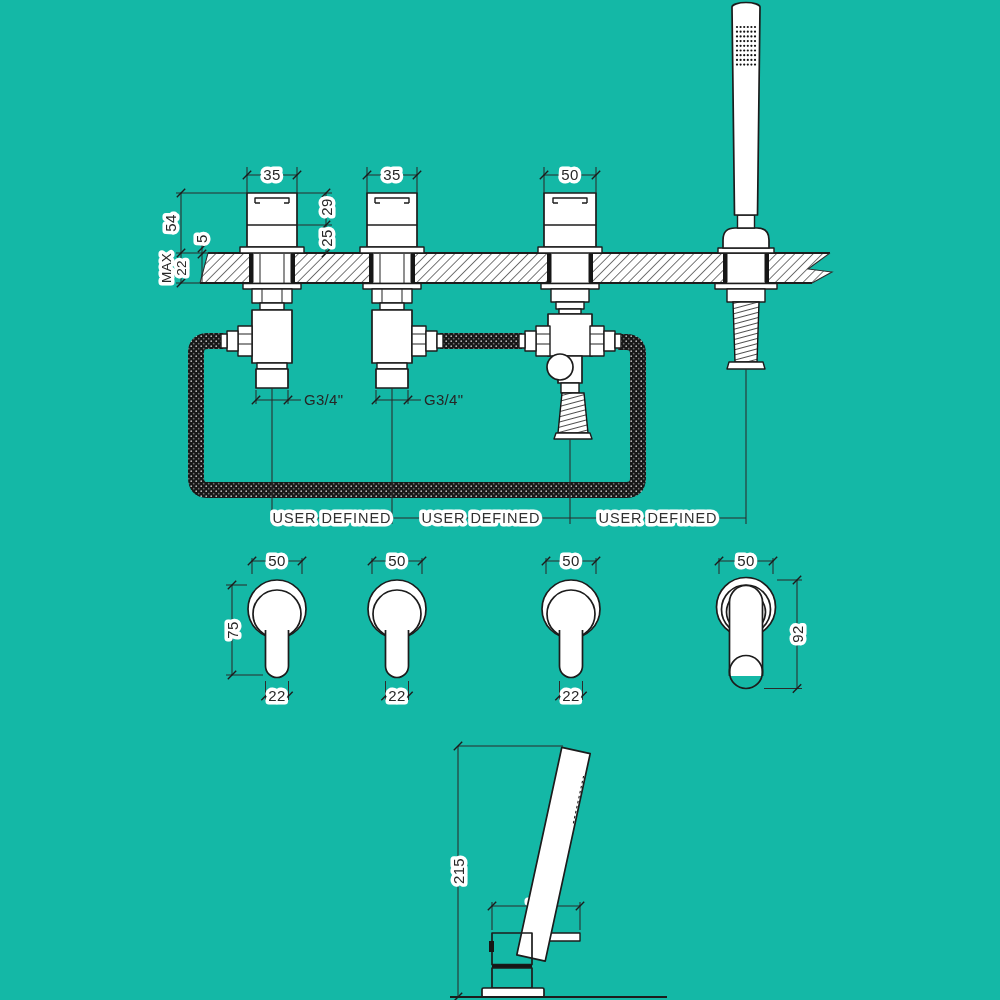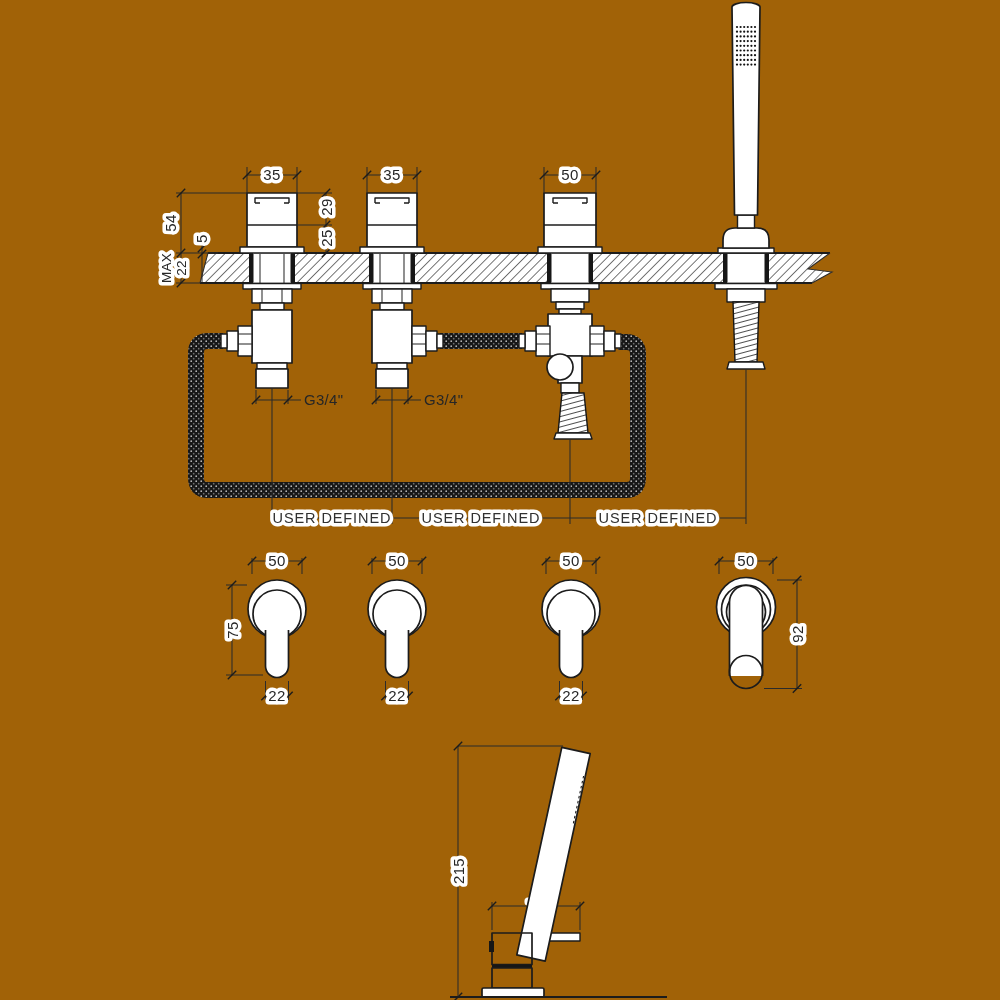--- a/index.html
+++ b/index.html
@@ -1,16 +1,16 @@
 <!DOCTYPE html>
 <html><head>
 <meta charset="utf-8">
 <style>
   html,body{margin:0;padding:0;background:#fff;}
-  #stage{position:relative;width:1000px;height:1000px;background:#a16207;overflow:hidden;}
+  #stage{position:relative;width:1000px;height:1000px;background:#14b8a6;overflow:hidden;}
   svg{display:block;}
   svg text{font-family:"Liberation Sans","DejaVu Sans",sans-serif;font-size:15px;fill:#262626;letter-spacing:.3px;}
   .lbl{font-size:14.5px;letter-spacing:.9px;fill:#303030;}
   .halo{paint-order:stroke;stroke:#ffffff;stroke-width:7px;stroke-linejoin:round;}
   .ln{stroke:#1c1c1c;stroke-width:1.7;fill:none;stroke-linejoin:round;}
   .ln2{stroke:#1c1c1c;stroke-width:2.1;fill:none;}
   .thin{stroke:#2b2b2b;stroke-width:1.05;fill:none;}
   .wf{fill:#ffffff;stroke:#1c1c1c;stroke-width:1.7;stroke-linejoin:round;}
   .wf15{fill:#ffffff;stroke:#1c1c1c;stroke-width:1.4;stroke-linejoin:round;}
   .blk{fill:#161616;stroke:none;}

